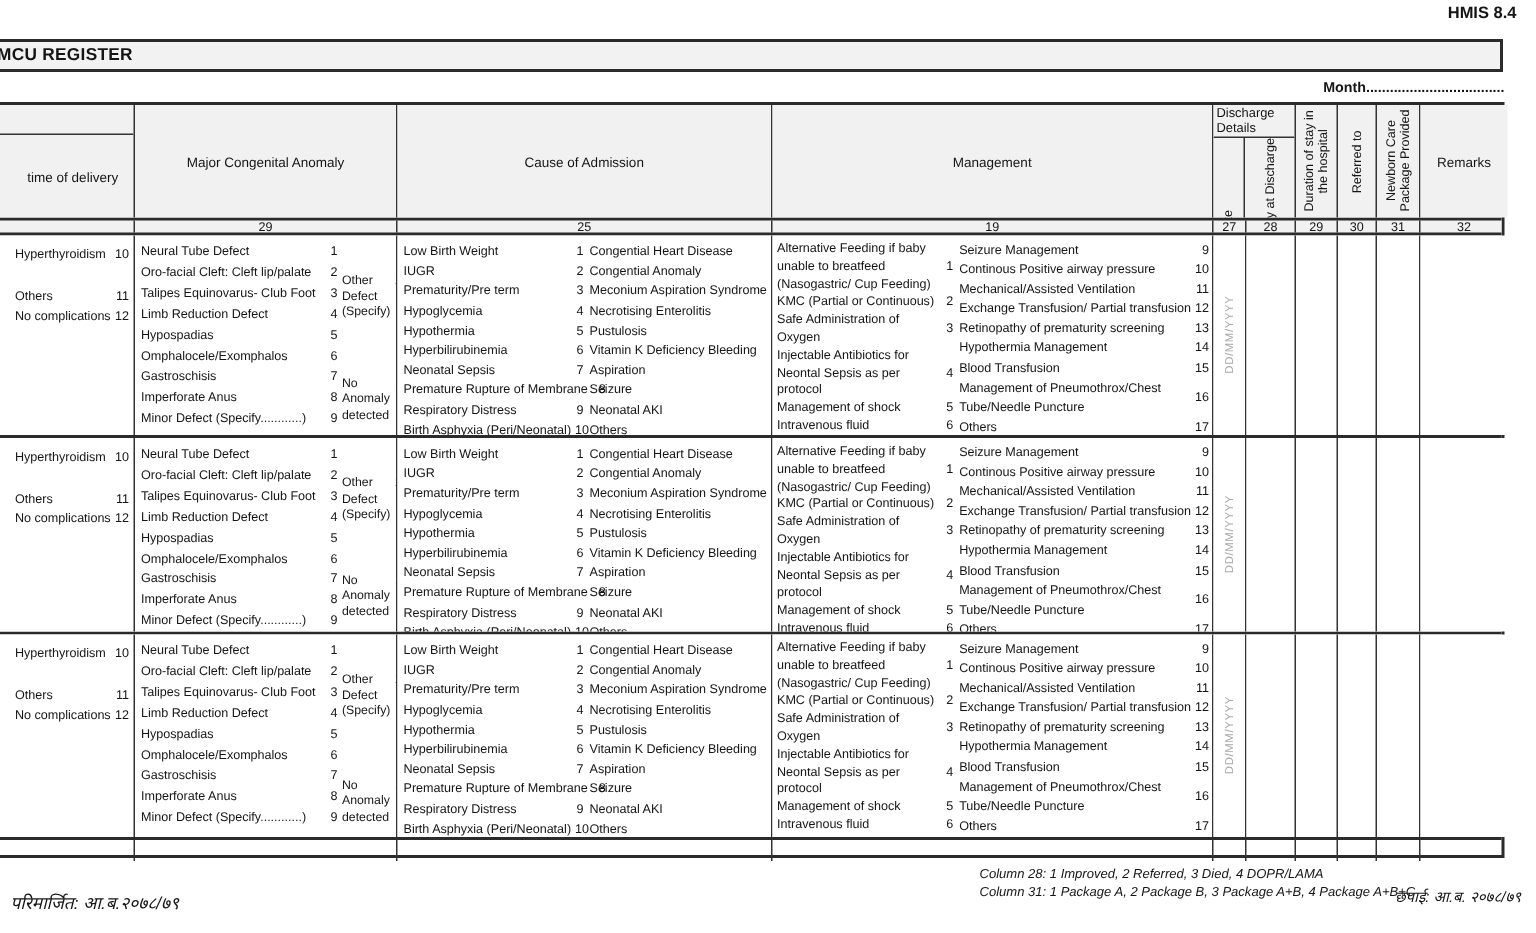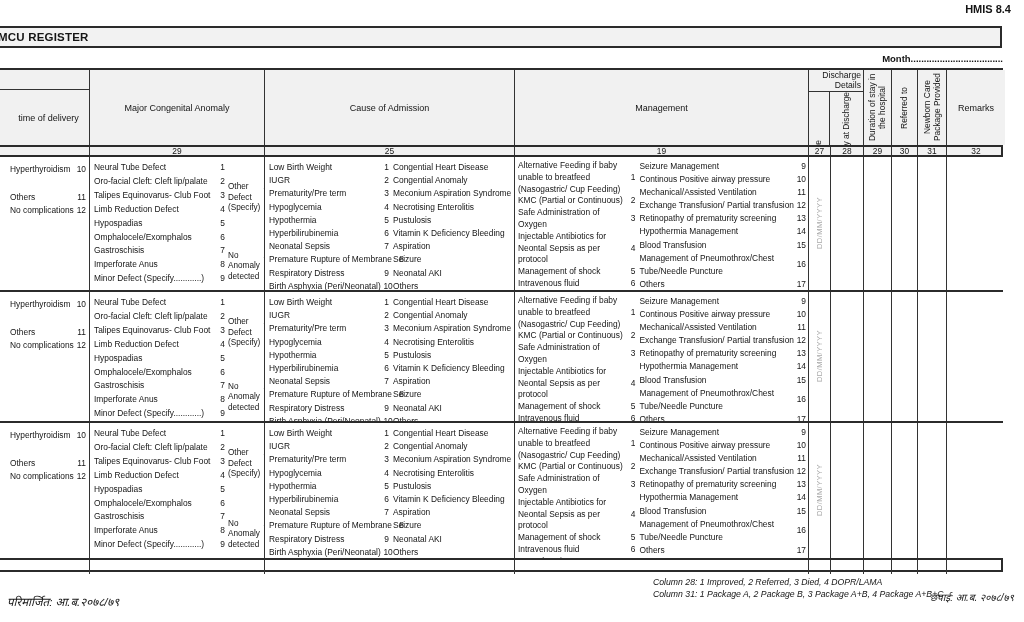--- a/index.html
+++ b/index.html
@@ -23,21 +23,21 @@
 
   
   #hdr { height:75px; }
   #hdr .c { background:#f1f1f1; font-size:9px; }
   .hcenter { display:flex; align-items:center; justify-content:center; text-align:center; height:100%; }
   #hdr .c0 { display:flex; flex-direction:column; }
   #hdr .c0 .top { height:20px; border-bottom:1px solid #333; }
   #hdr .c0 .lbl { flex:1; display:flex; align-items:center; justify-content:center; padding-left:36px; }
   .dd { display:flex; flex-direction:column; }
   .dd .ddtop { height:26px; border-bottom:1px solid #333; display:flex; align-items:center; justify-content:center;
-    text-align:right; font-size:8.6px; line-height:9.5px; padding:1px 2px; }
+    text-align:left; font-size:8.6px; line-height:9.5px; padding:1px 2px; }
   .dd .ddbot { flex:1; display:flex; }
   .dd .ddbot .d1 { width:21px; border-right:1px solid #333; display:flex; align-items:center; justify-content:center; }
   .dd .ddbot .d2 { flex:1; display:flex; align-items:center; justify-content:center; }
   .vlab { writing-mode:vertical-rl; transform:rotate(180deg); font-size:8.4px; line-height:9.5px;
     text-align:center; max-height:100%; }
 
   
   #numrow { height:12px; background:#f1f1f1; border-top:2px solid #2b2b2b; border-bottom:2px solid #2b2b2b; }
   #numrow .c { font-size:8.4px; text-align:center; line-height:9px; }
 

